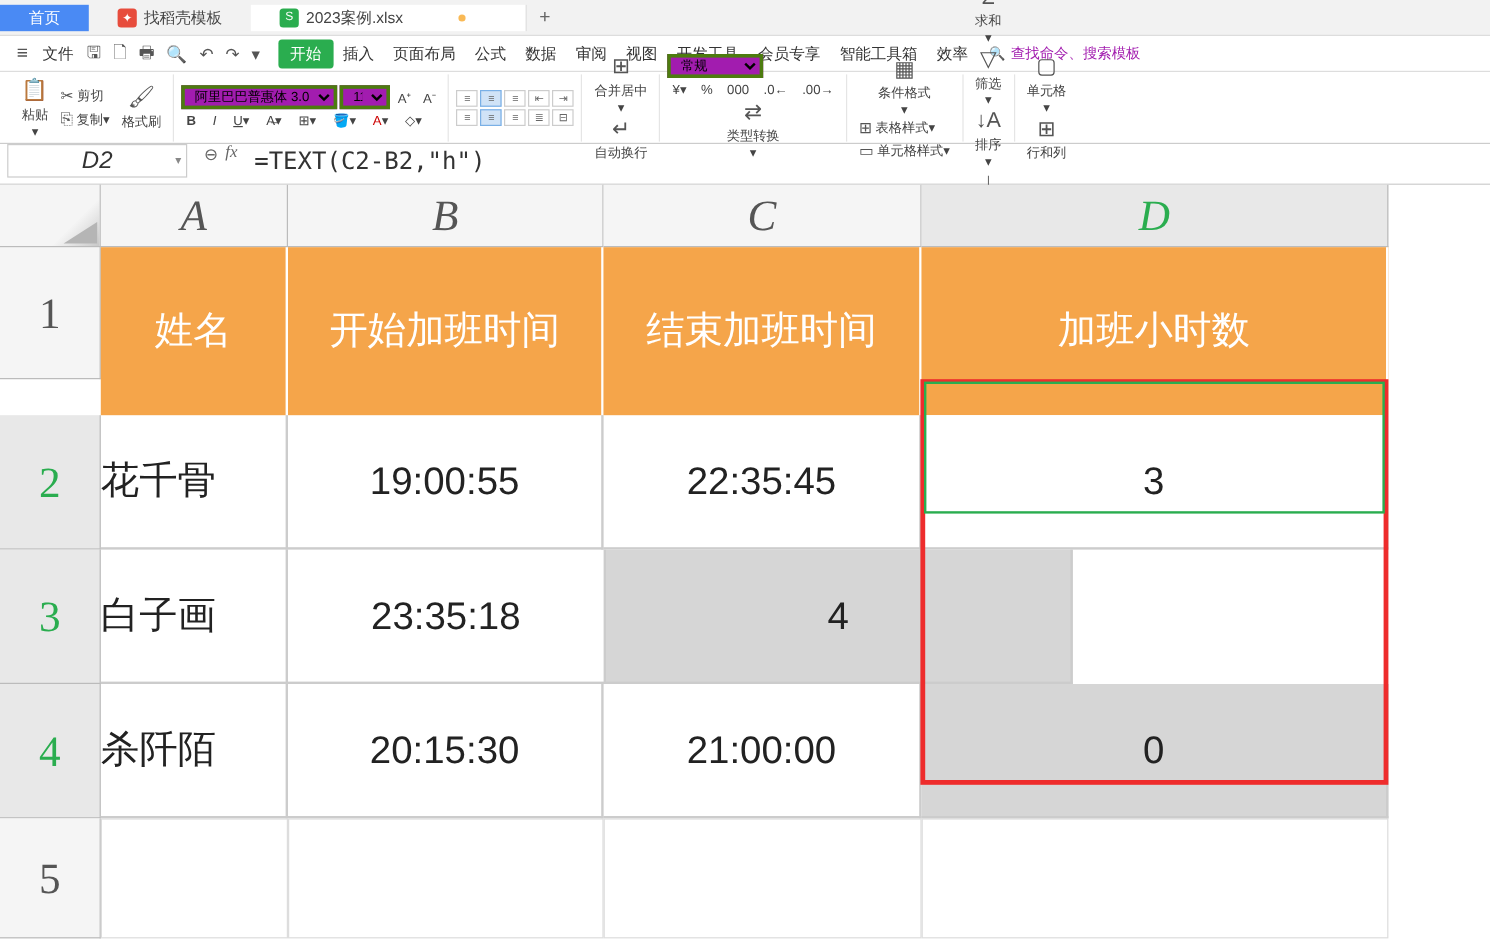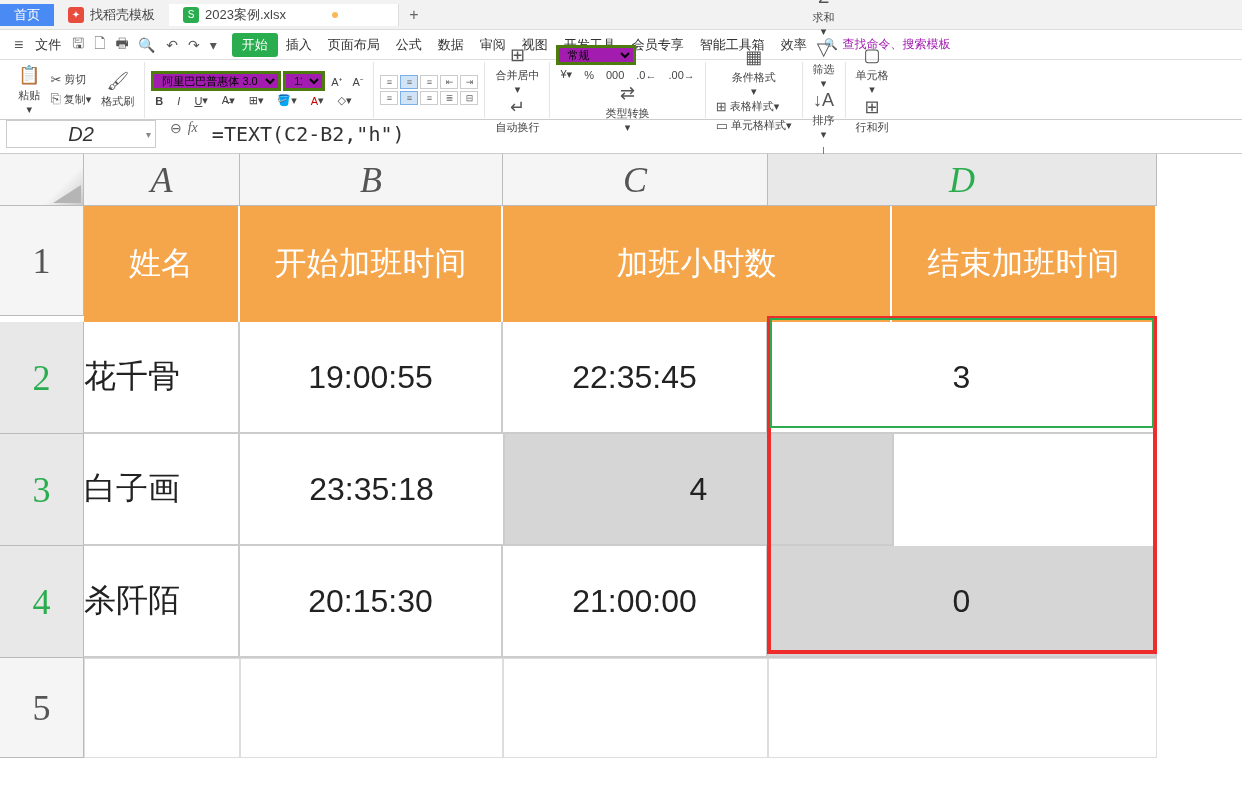--- a/index.html
+++ b/index.html
@@ -1,20 +1,20 @@
 <!DOCTYPE html>
 <html><head>
 <meta charset="utf-8">
 <style>
 * { margin: 0; padding: 0; box-sizing: border-box; font-family: "Microsoft YaHei", Arial, sans-serif; }
 body { background: #fff; width: 1242px; height: 790px; overflow: hidden; font-size: 12px; }
 
 
 .tabs-bar { display: flex; align-items: center; height: 30px; background: #f2f2f2; border-bottom: 1px solid #ddd; }
-.tab { display: flex; align-items: center; height: 22px; padding: 0 14px; font-size: 13px; color: #444; cursor: pointer; position: relative; }
+.tab { display: flex; align-items: center; height: 22px; padding: 0 24px; font-size: 13px; color: #444; cursor: pointer; position: relative; }
 .tab.active-home { background: #4a8af4; color: #fff; }
 .tab .tab-icon { width: 16px; height: 16px; margin-right: 6px; display: inline-flex; align-items: center; justify-content: center; border-radius: 3px; font-size: 10px; color: #fff; }
 .tab.file-tab { background: #fff; border-right: 1px solid #ddd; }
 .tab .dot { width: 6px; height: 6px; background: #f9b955; border-radius: 50%; margin-left: 46px; }
 .add-tab { width: 30px; text-align: center; color: #666; font-size: 16px; cursor: pointer; }
 
 
 .menu-bar { display: flex; align-items: center; height: 30px; border-bottom: 1px solid #ddd; padding: 0 8px; }
 .menu-bar .icon-btn { padding: 0 5px; color: #555; cursor: pointer; font-size: 14px; }
 .menu-bar .menu-item { padding: 0 8px; font-size: 13px; color: #333; cursor: pointer; }
@@ -59,21 +59,21 @@
 .col-A { width: 156px; }
 .col-B { width: 263px; }
 .col-C { width: 265px; }
 .col-D { width: 389px; }
 
 .row { display: flex; }
 .row-h { width: 84px; background: #f5f5f5; border-right: 1px solid #bbb; border-bottom: 1px solid #bbb; display: flex; align-items: center; justify-content: center; font-family: "Times New Roman", serif; font-size: 36px; color: #555; }
 .row-h.active { color: #2aad4f; background: #e8e8e8; }
 .cell { border-right: 1px solid #ccc; border-bottom: 1px solid #ccc; display: flex; align-items: center; justify-content: center; font-size: 32px; color: #222; }
 .cell.left { justify-content: flex-start; }
-.row1 .cell { background: #f5a54a; color: #fff; border-right: 2px solid #fff; border-bottom: none; height: 116px; }
+.row1 .cell { background: #f5a54a; color: #fff; border-right: 2px solid #fff; border-bottom: none; height: 140px; }
 .row1 .row-h { height: 110px; }
 .data-row .cell { height: 112px; border-right: 2px solid #ccc; border-bottom: 2px solid #ccc; }
 .data-row .row-h { height: 112px; }
 .cell.col-D.sel { background: #d6d6d6; }
 .row5 .cell, .row5 .row-h { height: 100px; }
 
 .red-box { position: absolute; border: 4px solid #ee2c2c; pointer-events: none; }
 .selection-start { position: absolute; border: 2px solid #2aad4f; pointer-events: none; }
 </style>
 </head>
@@ -232,22 +232,22 @@
     <div class="corner"></div>
     <div class="col-h col-A">A</div>
     <div class="col-h col-B">B</div>
     <div class="col-h col-C">C</div>
     <div class="col-h col-D active">D</div>
   </div>
   <div class="row row1">
     <div class="row-h">1</div>
     <div class="cell col-A">姓名</div>
     <div class="cell col-B">开始加班时间</div>
+    <div class="cell col-C">结束加班时间</div>
     <div class="cell col-D">加班小时数</div>
-    <div class="cell col-C">结束加班时间</div>
   </div>
   <div class="row data-row">
     <div class="row-h active">2</div>
     <div class="cell col-A left">花千骨</div>
     <div class="cell col-B">19:00:55</div>
     <div class="cell col-C">22:35:45</div>
     <div class="cell col-D sel" style="background:#fff;">3</div>
   </div>
   <div class="row data-row">
     <div class="row-h active">3</div>

